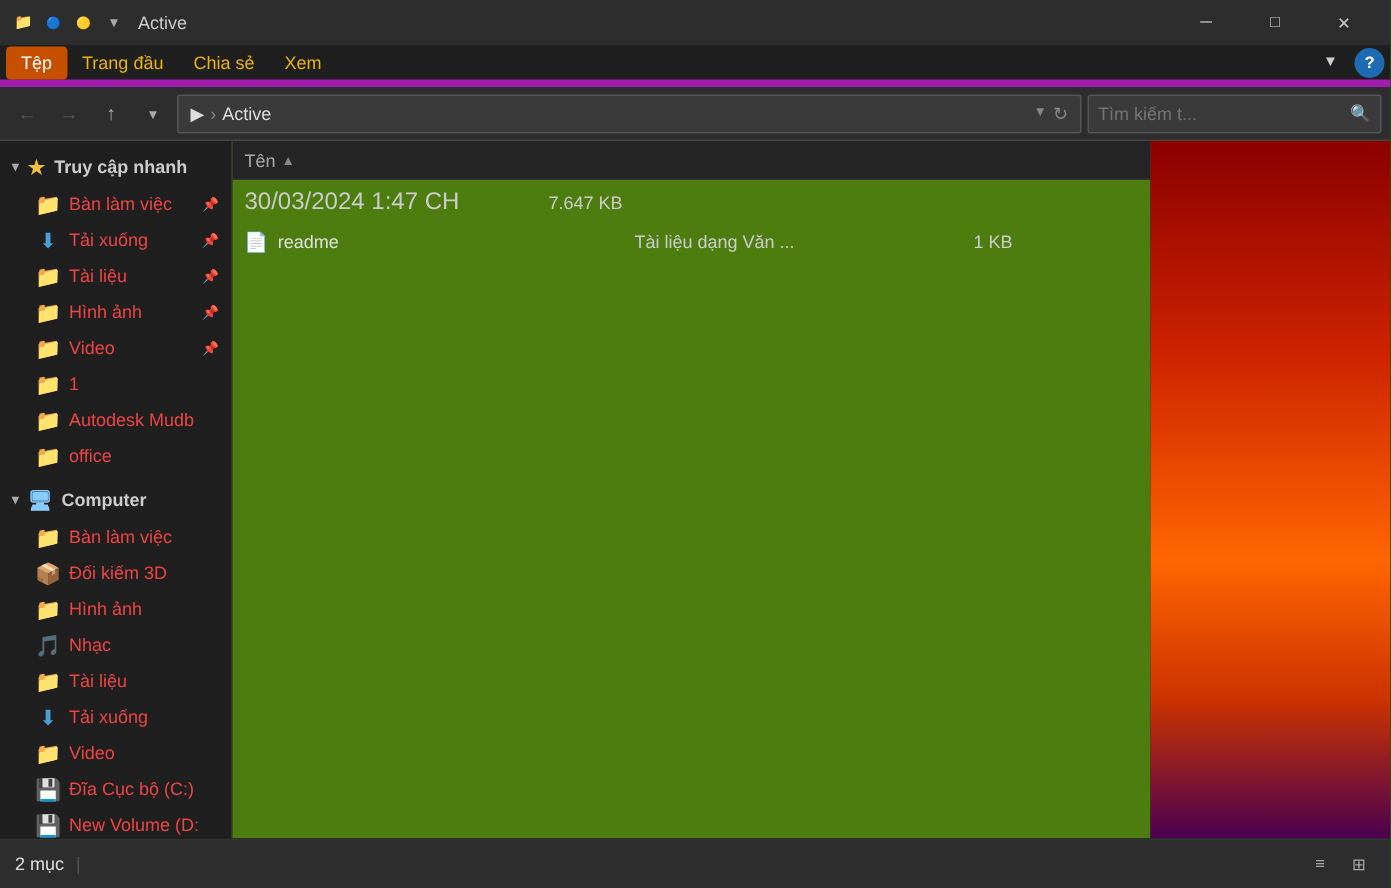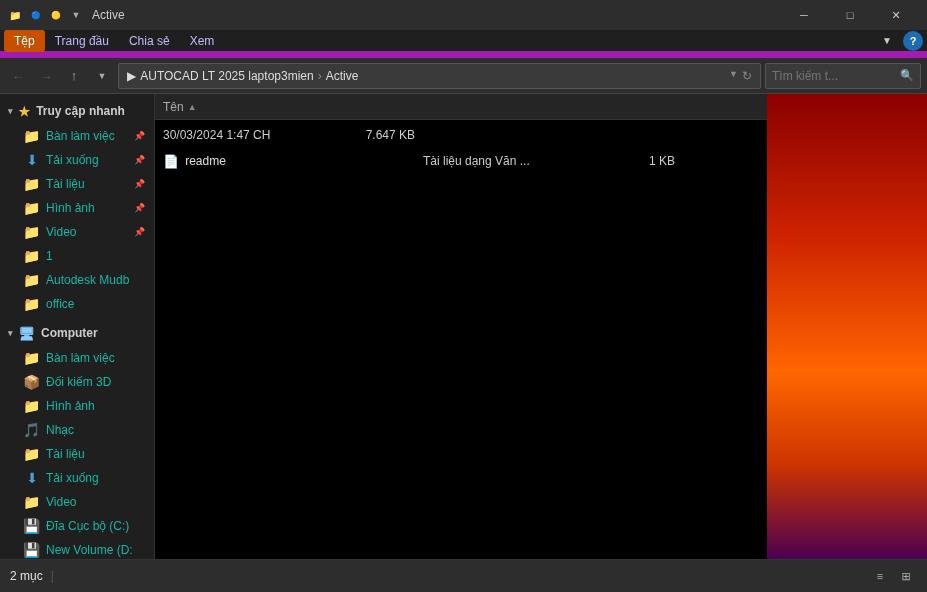--- a/index.html
+++ b/index.html
@@ -58,27 +58,27 @@
       background: transparent;
     }
 
     
     .menu-bar {
       background: #1f1f1f;
       height: 28px;
       display: flex;
       align-items: center;
       padding: 0 4px;
-      border-bottom: 7px solid #a21caf;
+      border-bottom: 5px solid #a21caf;
     }
     .menu-item {
       padding: 4px 10px;
       cursor: pointer;
       font-size: 12px;
-      color: #c4b5fd;
+      color: #eab308;
       border-radius: 3px;
     }
     .menu-item.active { background: #c75000; color: white; }
     .menu-right {
       margin-left: auto;
       display: flex;
       align-items: center;
       gap: 6px;
     }
     .chevron-btn {
@@ -137,21 +137,21 @@
       padding: 0 8px;
       gap: 4px;
       font-size: 12px;
       color: #ddd;
       border-radius: 2px;
     }
     .search-box {
       background: #3a3a3a;
       border: 1px solid #555;
       height: 26px;
-      width: 156px;
+      width: 196px;
       display: flex;
       align-items: center;
       padding: 0 6px;
       gap: 4px;
       border-radius: 2px;
     }
     .search-input {
       background: transparent;
       border: none;
       outline: none;
@@ -185,21 +185,21 @@
       align-items: center;
       height: 24px;
       padding: 0 8px;
       cursor: pointer;
       gap: 6px;
       white-space: nowrap;
       overflow: hidden;
     }
     .sidebar-label {
       font-size: 12px;
-      color: #14b8a6;
+      color: #ef4444;
       overflow: hidden;
       text-overflow: ellipsis;
       flex: 1;
     }
     .sidebar-pin {
       color: #888;
       font-size: 9px;
     }
     .folder-icon {
       width: 16px;
@@ -221,21 +221,21 @@
       font-weight: 600;
     }
 
     
     .icon-blue { color: #4a9fd4; }
     .icon-yellow { color: #f0c040; }
 
     
     .file-pane {
       flex: 1;
-      background: #000000;
+      background: #4d7c0f;
       display: flex;
       flex-direction: column;
       overflow: hidden;
     }
 
     .column-headers {
       display: flex;
       align-items: center;
       height: 26px;
       background: #252525;
@@ -272,21 +272,21 @@
       display: flex;
       align-items: center;
       gap: 6px;
       overflow: hidden;
     }
     .file-cell-name span {
       overflow: hidden;
       text-overflow: ellipsis;
       white-space: nowrap;
     }
-    .file-cell-date { flex: 0 0 160px; color: #ccc; font-size: 12px; }
+    .file-cell-date { flex: 0 0 160px; color: #ccc; font-size: 16px; }
     .file-cell-type { flex: 0 0 160px; color: #ccc; font-size: 12px; }
     .file-cell-size { flex: 0 0 100px; color: #ccc; font-size: 12px; text-align: right; padding-right: 8px; }
 
     
     .app-icon {
       width: 16px;
       height: 16px;
       display: flex;
       align-items: center;
       justify-content: center;
@@ -371,21 +371,20 @@
   </div>
 </div>
 
 <div class="address-bar">
   <div class="nav-btn disabled">←</div>
   <div class="nav-btn disabled">→</div>
   <div class="nav-btn">↑</div>
   <div class="nav-btn" style="font-size:9px;">▼</div>
   <div class="breadcrumb-bar">
     <span>▶</span>
-    <span>AUTOCAD LT 2025 laptop3mien</span>
     <span style="color:#888;">›</span>
     <span>Active</span>
     <span style="margin-left: auto; display: flex; gap:4px;">
       <span style="color:#888; font-size:9px;">▼</span>
       <span style="color:#888;">↻</span>
     </span>
   </div>
   <div class="search-box">
     <input class="search-input" placeholder="Tìm kiếm t..." type="text" style="">
     <span style="color:#888; font-size:11px;">🔍</span>

